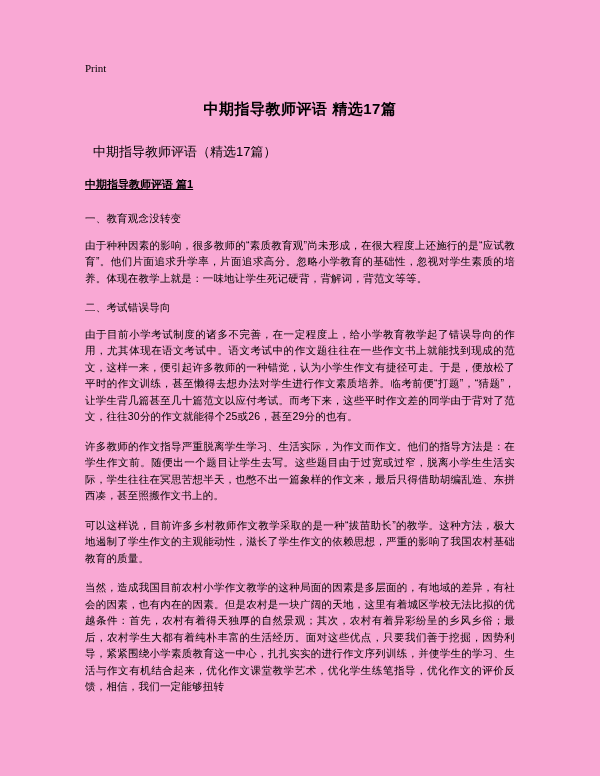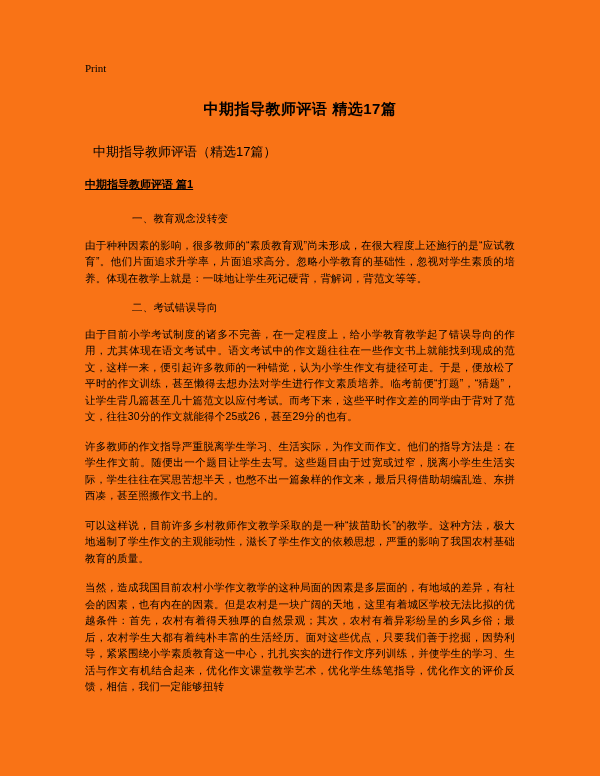--- a/index.html
+++ b/index.html
@@ -12,21 +12,21 @@
     height: 776px;
     font-family: "Liberation Sans", sans-serif;
     color: #000000;
     overflow: hidden;
   }
   .page {
     box-sizing: border-box;
     width: 600px;
     height: 776px;
     padding: 58px 85px 30px 85px;
-    background: #f97316;
+    background: #f9a8d4;
   }
   .print-label {
     font-family: "Liberation Serif", serif;
     font-size: 11px;
     color: #000000;
     margin: 0 0 16px 0;
     cursor: pointer;
     display: inline-block;
   }
   .doc-title {
@@ -48,21 +48,20 @@
   }
   .block {
     font-size: 10.5px;
     line-height: 16.5px;
     margin: 0 0 13px 0;
     letter-spacing: 0.2px;
   }
   .block.heading {
     margin-top: 4px;
     margin-bottom: 10px;
-    margin-left: 47px;
   }
   .block.para {
     text-align: justify;
     text-justify: inter-ideograph;
   }
 </style>
 </head>
 <body>
 
 <div class="page">

